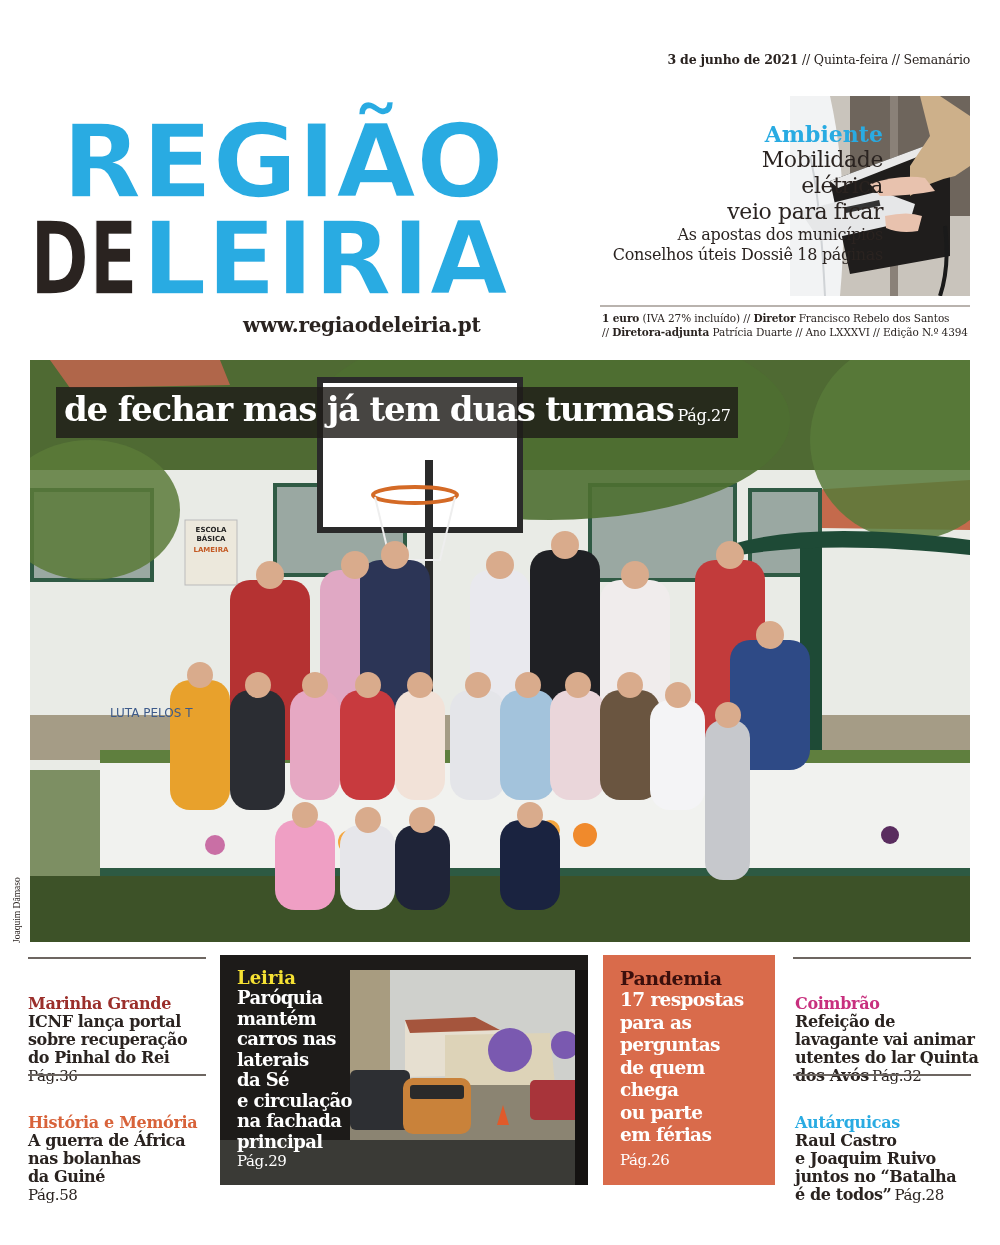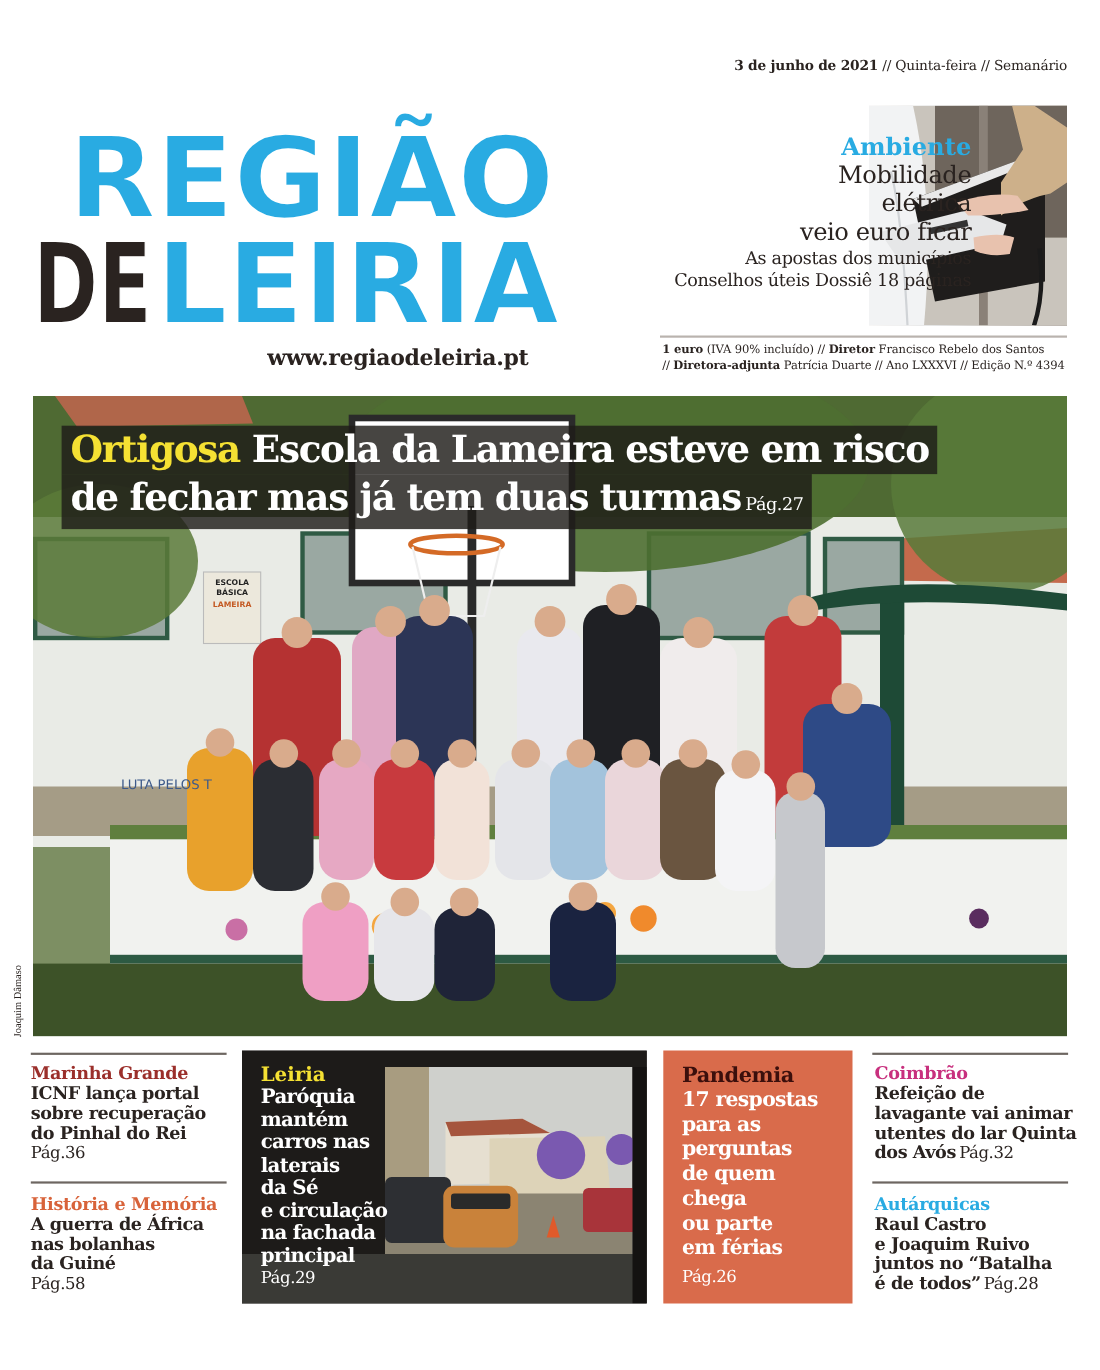--- a/index.html
+++ b/index.html
@@ -36,21 +36,21 @@
   .hl-line { display: inline-block; background: rgba(30,28,24,0.82); color: #ffffff; font-family: "DejaVu Serif", serif; font-weight: 700;
              font-size: 34px; line-height: 44px; padding: 0 8px; letter-spacing: -1.2px; white-space: nowrap; }
   .hl-line .kicker { color: #f5e133; }
   .hl-line .page { font-weight: 400; font-size: 16px; letter-spacing: -0.4px; margin-left: 4px; }
   .hl-row { display: block; height: 44px; }
 
   .photo-credit { position: absolute; left: 12px; top: 943px; transform-origin: left top; transform: rotate(-90deg); font-size: 9.5px; color: #2a2320; white-space: nowrap; font-family: "Liberation Serif", serif; }
 
   
   .story { position: absolute; font-family: "DejaVu Serif", serif; }
-  .story .kicker { font-size: 16px; font-weight: 700; line-height: 18px; letter-spacing: -0.3px; }
+  .story .kicker { font-size: 16px; font-weight: 700; line-height: 18px; letter-spacing: -0.3px; margin-top: 28px; }
   .story .title { font-size: 16px; font-weight: 700; line-height: 18px; color: #2a2320; letter-spacing: -0.4px; }
   .story .page { font-size: 15px; font-weight: 400; line-height: 18px; letter-spacing: -0.4px; }
   .story .title .page { margin-left: 3px; }
   .hr { position: absolute; height: 1.5px; background: #6d6661; }
 
   .box-leiria { position: absolute; left: 220px; top: 955px; width: 368px; height: 230px; overflow: hidden; background: #1d1b19; }
   .box-leiria svg { position: absolute; left: 0; top: 0; width: 368px; height: 230px; }
   .box-leiria .txt { position: absolute; left: 17px; top: 13px; width: 150px; }
   .box-leiria .kicker { color: #f5e133; font-size: 18px; font-weight: 700; line-height: 20px; }
   .box-leiria .title { color: #ffffff; font-size: 18px; font-weight: 700; line-height: 20.5px; letter-spacing: -0.6px; }
@@ -106,30 +106,30 @@
       <path d="M120 100 Q140 85 165 80 L180 70 L180 20 L150 0 L130 0 L140 40 L120 70 Z" fill="#cdb08a"></path>
       <path d="M80 88 Q110 78 135 82 L145 95 Q120 100 90 100 Z" fill="#e8c2ae"></path>
       <path d="M95 120 Q118 115 132 120 L128 135 Q110 138 96 132 Z" fill="#e8c2ae"></path>
       <path d="M155 130 Q160 170 150 200" stroke="#1a1a1a" stroke-width="4" fill="none"></path>
     </svg>
   </div>
   <div class="promo-text">
     <div class="promo-kicker">Ambiente</div>
     <div class="promo-title">Mobilidade</div>
     <div class="promo-title">elétrica</div>
-    <div class="promo-title">veio euro ficar</div>
+    <div class="promo-title">veio para ficar</div>
     <div class="promo-line">As apostas dos municípios</div>
     <div class="promo-line"><span>Conselhos úteis</span> <span style="font-weight:300">Dossiê 18 páginas</span></div>
   </div>
 </div>
 
 <div class="rule-top"></div>
 <div class="credits">
   <b>1 euro</b>
-  <span>(IVA 90% incluído) //</span>
+  <span>(IVA 27% incluído) //</span>
   <b>Diretor</b>
   <span>Francisco Rebelo dos Santos</span><br>
   <span>//</span>
   <b>Diretora-adjunta</b>
   <span>Patrícia Duarte</span>
   <span>// Ano LXXXVI // Edição N.º 4394</span>
 </div>
 
 <div class="hero">
   <svg class="scene" viewBox="0 0 940 582" xmlns="http://www.w3.org/2000/svg">
@@ -229,21 +229,20 @@
         <circle cx="698" cy="355" r="13"></circle>
       <circle cx="275" cy="455" r="13"></circle>
         <circle cx="338" cy="460" r="13"></circle>
         <circle cx="392" cy="460" r="13"></circle>
         <circle cx="500" cy="455" r="13"></circle>
     </g>
     <text x="80" y="357" font-size="12" fill="#3d5a8a" font-family="DejaVu Sans, sans-serif">LUTA PELOS T</text>
   </svg>
 
   <div class="hero-headline">
-    <span class="hl-row"><span class="hl-line"><span class="kicker">Ortigosa</span> <span>Escola da Lameira esteve em risco</span></span></span>
     <span class="hl-row"><span class="hl-line"><span>de fechar mas já tem duas turmas</span><span class="page">Pág.27</span></span></span>
   </div>
 </div>
 <div class="photo-credit">Joaquim Dâmaso</div>
 
 <div class="hr" style="left:28px; top:957px; width:178px;"></div>
 <div class="story" style="left:28px; top:967px; width:190px;">
   <div class="kicker" style="color:#9b2f2b;">Marinha Grande</div>
   <div class="title">ICNF lança portal</div>
   <div class="title">sobre recuperação</div>

